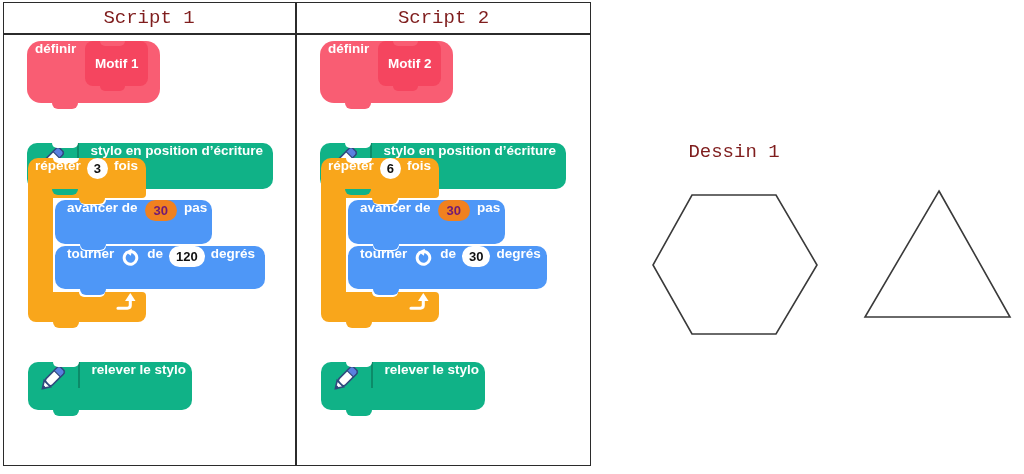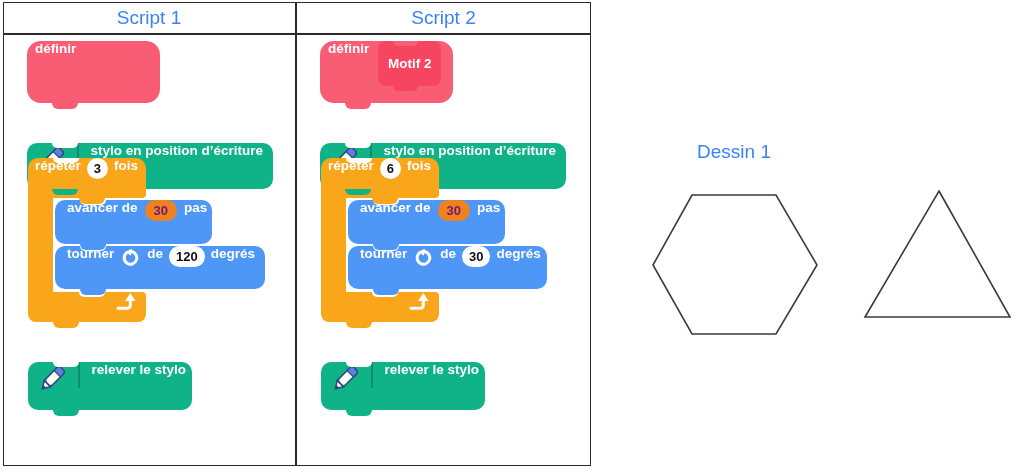--- a/index.html
+++ b/index.html
@@ -5,21 +5,21 @@
   * { margin:0; padding:0; box-sizing:border-box; }
   html,body { width:1024px; height:474px; background:#ffffff; overflow:hidden; }
   .page { position:relative; width:1024px; height:474px; background:#fff;
           font-family:"Liberation Sans", sans-serif; }
 
   
   .t-outline { position:absolute; left:3px; top:2px; width:588px; height:464px;
                border:1.6px solid #2b2b2b; }
   .t-vline   { position:absolute; left:295px; top:2px; width:1.6px; height:464px; background:#2b2b2b; }
   .t-hline   { position:absolute; left:3px;  top:33px; width:588px; height:1.6px; background:#2b2b2b; }
-  .serif { position:absolute; font-family:Liberation Sans, sans-serif; color:#3b82f6;
+  .serif { position:absolute; font-family:Liberation Mono, monospace; color:#7f1d1d;
            font-size:19px; text-align:center; }
   .t-header { top:6px; height:24px; line-height:24px; }
 
   
   .blk { position:absolute; display:flex; align-items:flex-start; color:#fff;
          font-size:13.5px; font-weight:600; }
   .iblk { position:relative; display:flex; align-items:center; justify-content:center; }
   .pink  { background:#F95D73; }
   .pinkd { background:#F5455F; }
   .green { background:#10B287;margin-top:36px; }
@@ -57,20 +57,23 @@
 <div class="page">
 
   <div class="t-outline"></div>
   <div class="t-vline"></div>
   <div class="t-hline"></div>
   <div class="serif t-header" style="left:3px;width:292px">Script 1</div>
   <div class="serif t-header" style="left:296px;width:295px">Script 2</div>
 
   <div class="blk pink bump" style="left:27px;top:41px;width:133px;height:62px;border-radius:14px;padding-left:8px">
     <span>définir</span>
+    <div class="iblk pinkd proto">
+      <span>Motif 1</span>
+    </div>
   </div>
 
   <div class="blk green notch bump r10" style="left:27px;top:107px;width:246px;height:46px;padding-left:8px">
     <span class="icon" style="width:34px;height:34px">
       <svg viewBox="0 0 34 34" width="34" height="34">
           <g transform="translate(17,16) rotate(45)">
         <rect x="-4.5" y="-13" width="9" height="21" rx="3" fill="#fff" stroke="#2f4a7d" stroke-width="1.6"></rect>
         <path d="M-4.5 -6 h9 v-4 a3 3 0 0 0 -3 -3 h-3 a3 3 0 0 0 -3 3 Z" fill="#5b80e0" stroke="#2f4a7d" stroke-width="1.2"></path>
         <path d="M-4.5 8 L0 15 L4.5 8 Z" fill="#fff" stroke="#2f4a7d" stroke-width="1.6"></path>
         <circle cx="0" cy="13.2" r="1.7" fill="#2f4a7d"></circle>

